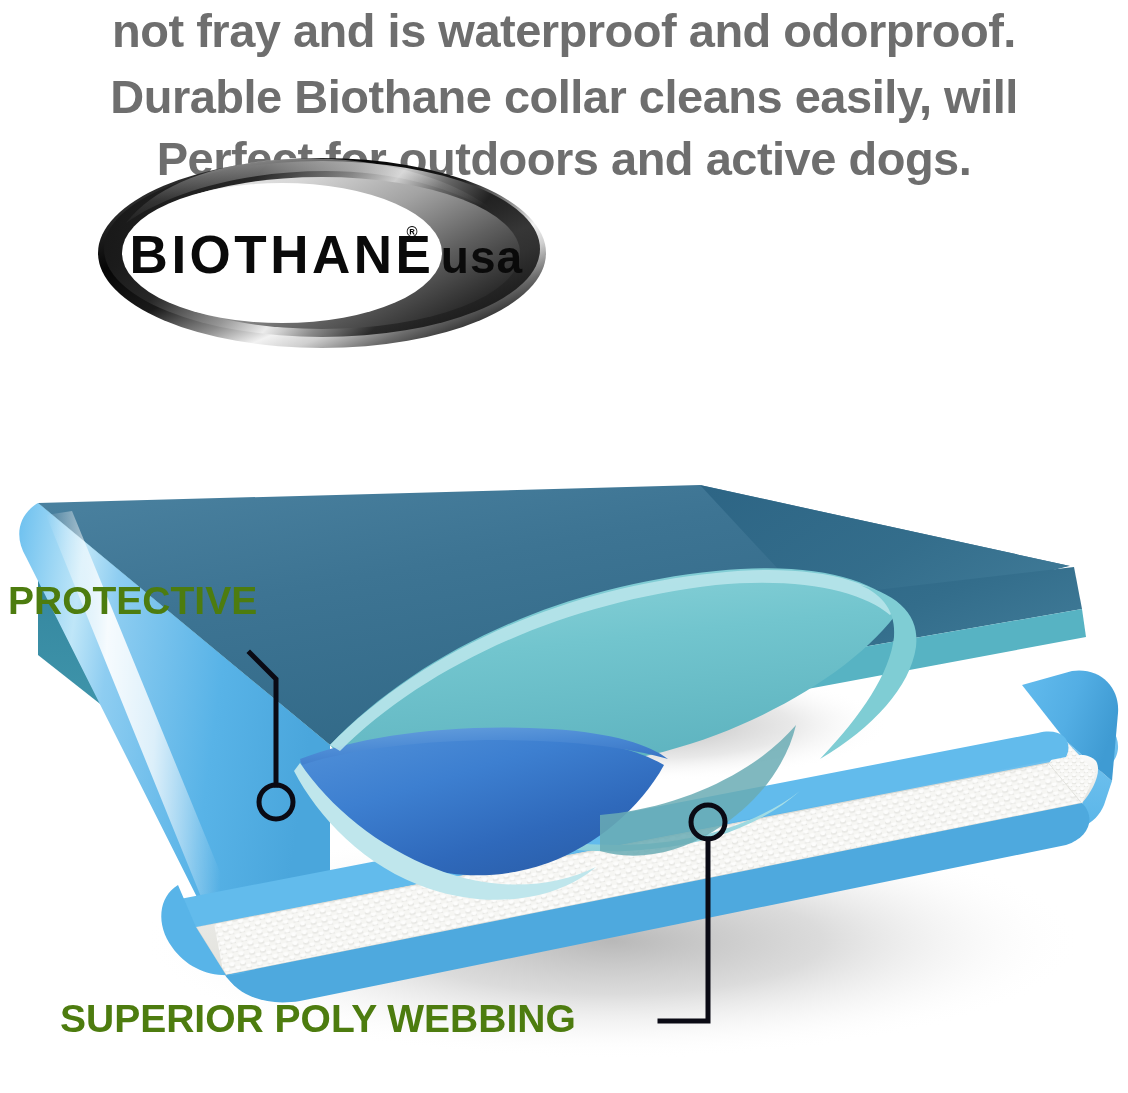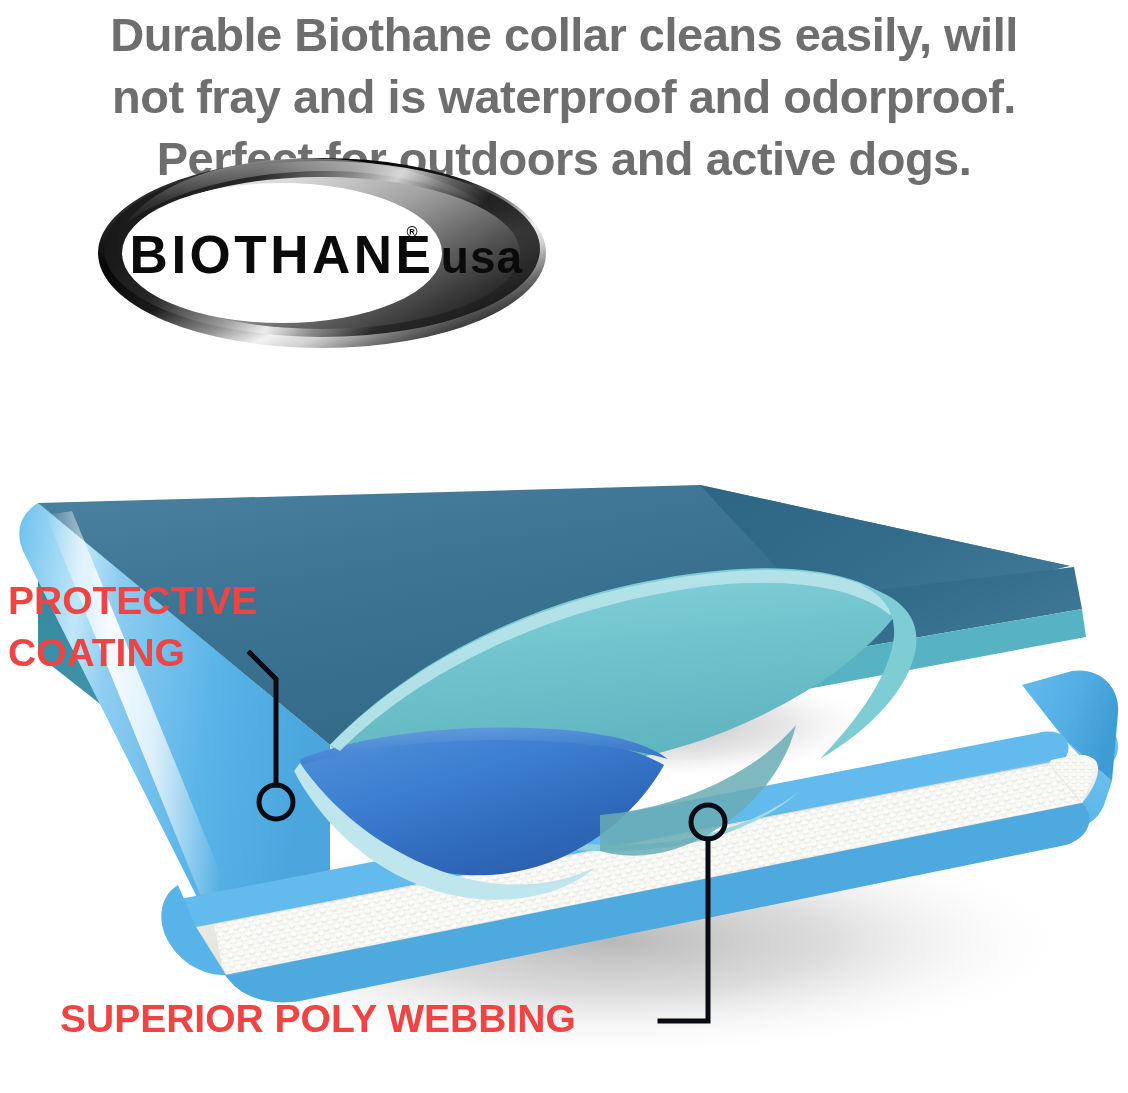--- a/index.html
+++ b/index.html
@@ -53,21 +53,21 @@
     left: 0;
     top: 0;
     width: 1128px;
     height: 908px;
     display: block;
   }
 
   
   .callout-label {
     position: absolute;
-    color: #ef4444;
+    color: #4d7c0f;
     font-family: "Liberation Sans", sans-serif;
     font-weight: bold;
     letter-spacing: 0px;
     white-space: nowrap;
   }
   #label-coating {
     left: 8px;
     top: 390px;
     font-size: 39px;
     line-height: 52px;
@@ -101,22 +101,22 @@
     font-weight: bold;
     fill: #0a0a0a;
   }
 </style>
 </head>
 <body>
 
 <div id="page">
 
   <div id="heading">
+    <span class="hl hl2">not fray and is waterproof and odorproof.</span>
     <span class="hl hl1">Durable Biothane collar cleans easily, will</span>
-    <span class="hl hl2">not fray and is waterproof and odorproof.</span>
     <span class="hl hl3">Perfect for outdoors and active dogs.</span>
   </div>
 
   <div id="stage">
 
     <svg id="diagram-svg" viewBox="0 0 1128 908" xmlns="http://www.w3.org/2000/svg">
       <defs>
 
         <radialGradient id="gShadow" cx="50%" cy="50%" r="50%">
           <stop offset="0%" stop-color="#9a9a9a" stop-opacity="0.70"></stop>
@@ -376,21 +376,20 @@
         <path d="M 250,468 L 276,494 L 276,600"></path>
         <circle cx="276" cy="617" r="17" fill="none" stroke="#0a0a14" stroke-width="5"></circle>
 
         <circle cx="708" cy="637" r="17" fill="none" stroke="#0a0a14" stroke-width="5"></circle>
         <path d="M 708,654 L 708,836 L 660,836"></path>
       </g>
     </svg>
 
     <div class="callout-label" id="label-coating">
       <span class="cl">PROTECTIVE</span>
-      <span class="cl">COATING</span>
     </div>
 
     <div class="callout-label" id="label-webbing">SUPERIOR POLY WEBBING</div>
 
   </div>
 
   <div id="logo-badge">
     <svg id="logo-svg" viewBox="0 0 452 200" xmlns="http://www.w3.org/2000/svg">
       <defs>
         <linearGradient id="gLogoRing" x1="0%" y1="0%" x2="100%" y2="100%">

